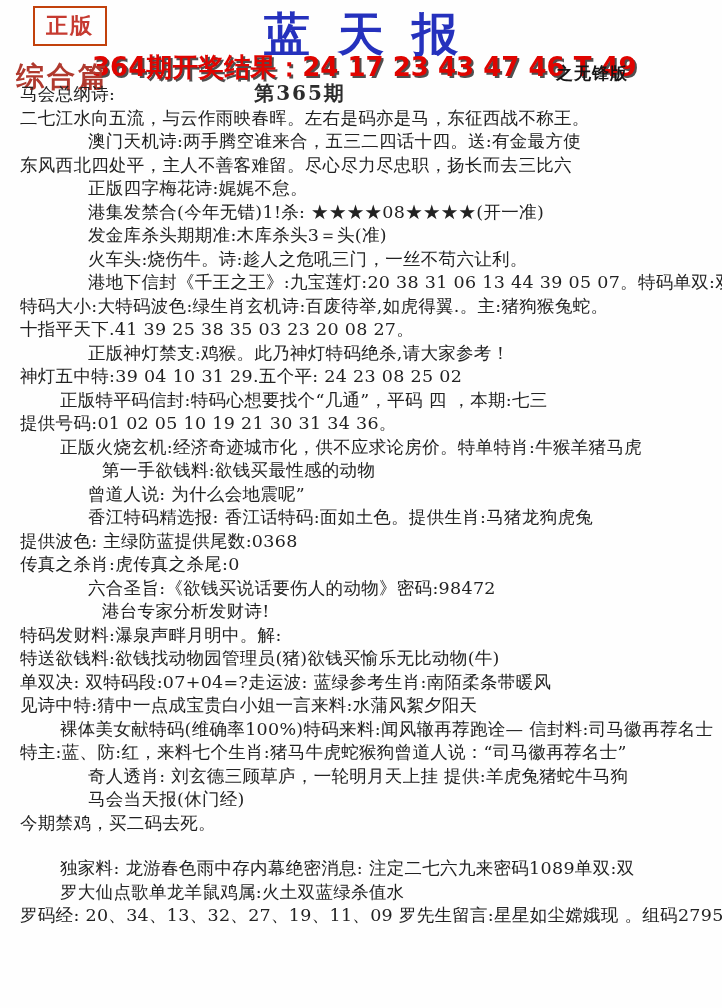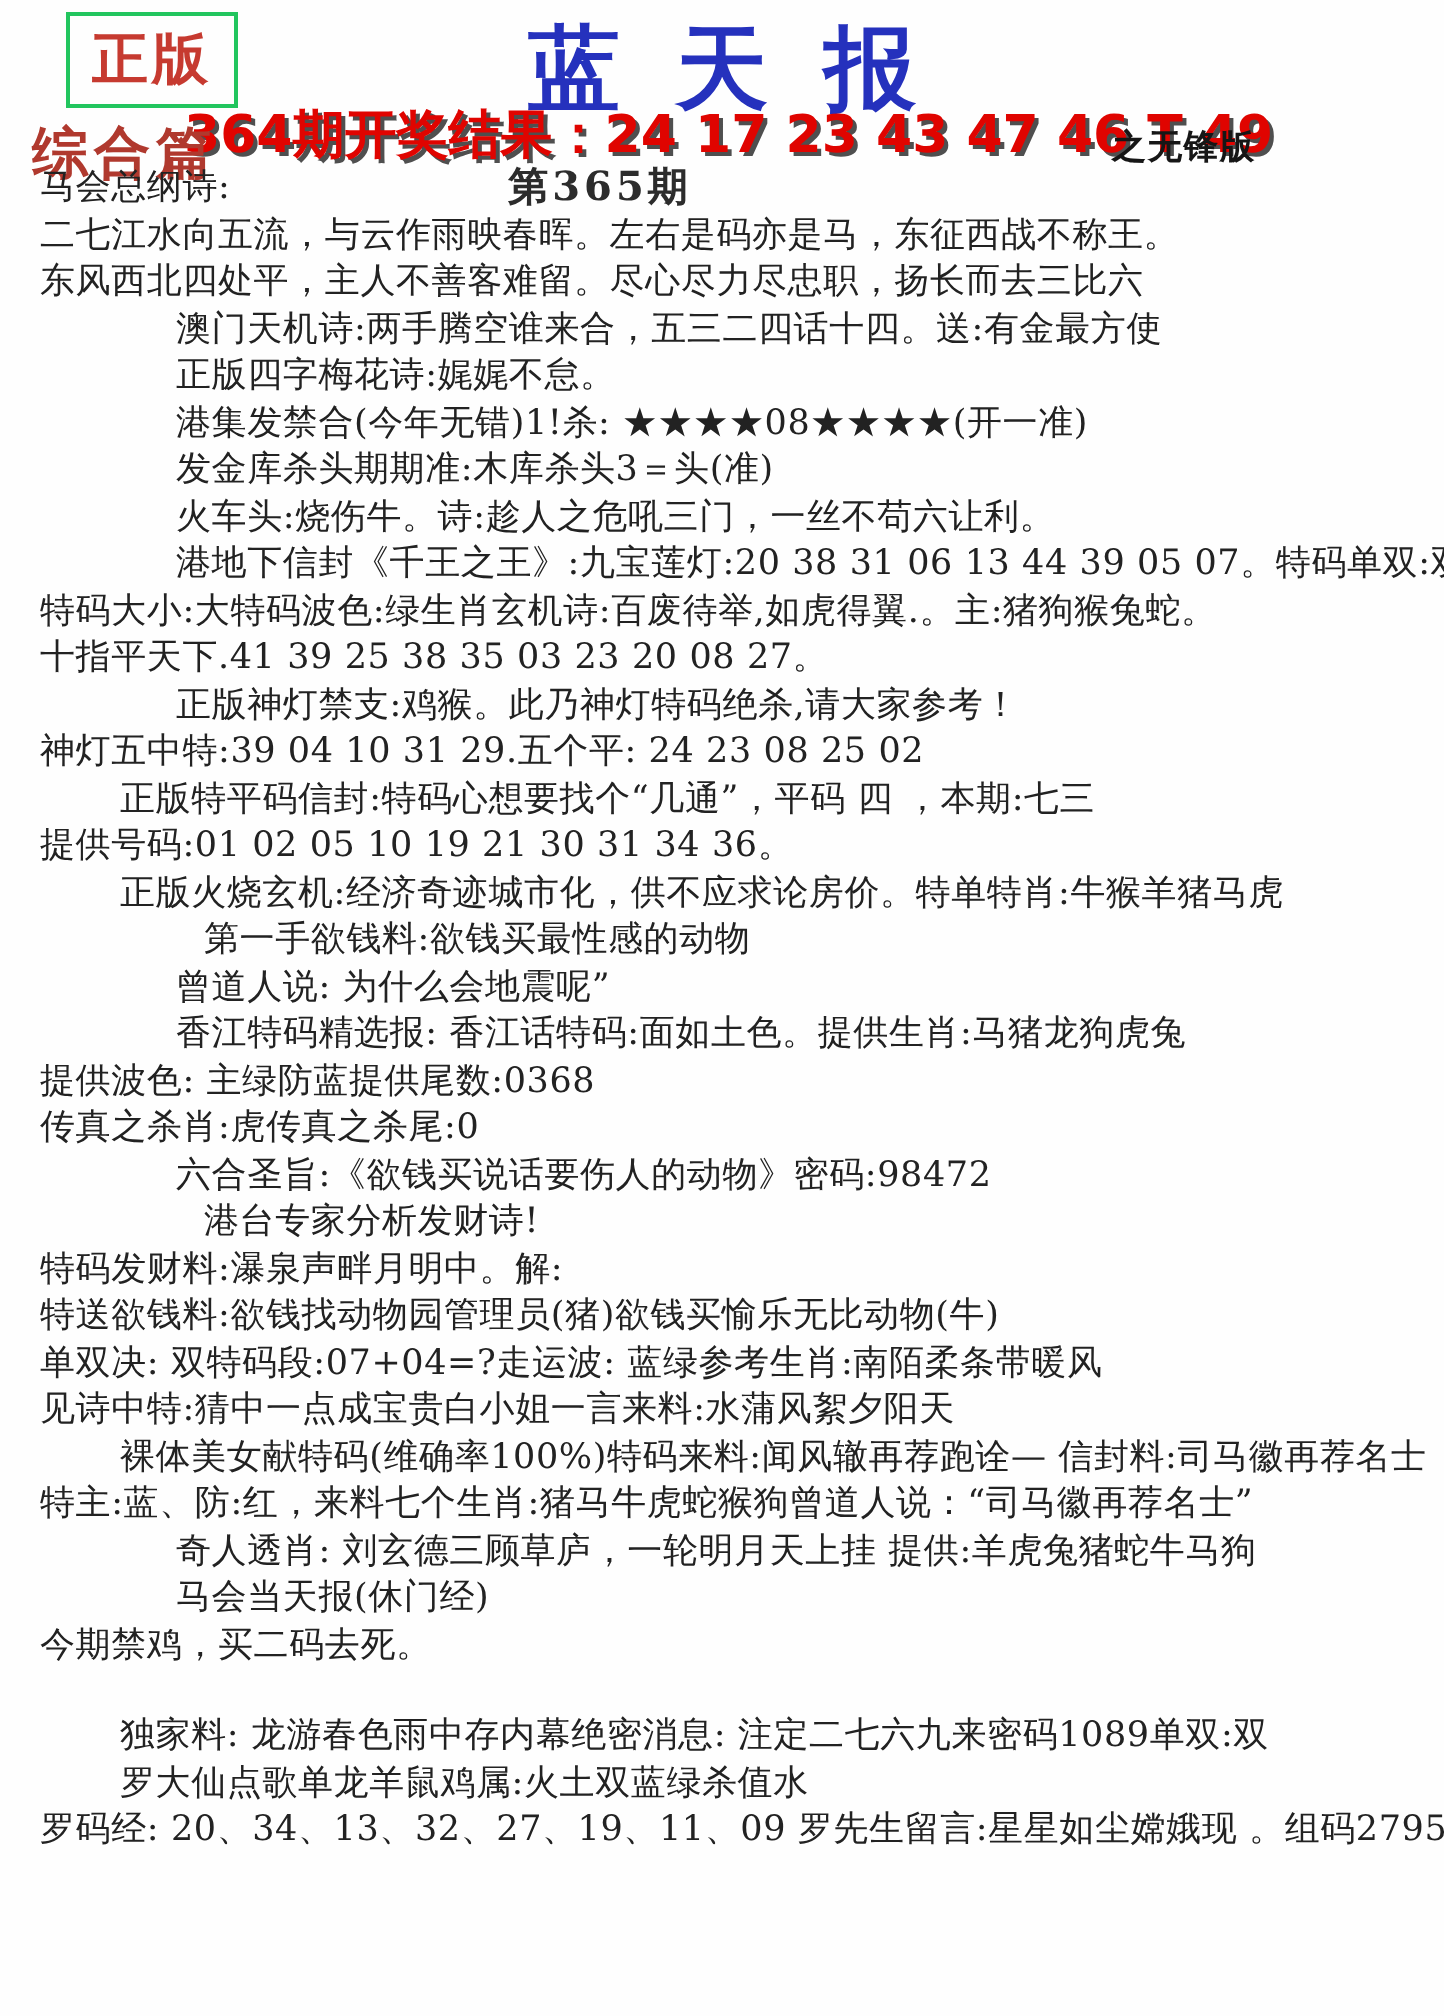--- a/index.html
+++ b/index.html
@@ -8,23 +8,23 @@
     background:#ffffff;
     font-family:"DejaVu Serif","Liberation Serif",serif;
     color:#1d1d1d;
     overflow:hidden;
   }
   .page{position:relative;width:722px;height:1008px;background:#fefefe;}
 
   
   .stamp{
     position:absolute;left:33px;top:6px;
-    border:2px solid #22c55e;color:#c63a30;
+    border:2px solid #c2410c;color:#c63a30;
     font-family:"DejaVu Sans","Liberation Sans",sans-serif;
-    font-weight:bold;font-size:28px;
+    font-weight:bold;font-size:22px;
     padding:3px 11px;letter-spacing:2px;
   }
   .title{
     position:absolute;left:0;top:4px;width:722px;
     text-align:center;
     color:#2531bd;font-weight:bold;font-size:46px;
     letter-spacing:28px;text-indent:28px;
     font-family:"DejaVu Serif","Liberation Serif",serif;
   }
   .result-banner{
@@ -76,22 +76,22 @@
   <div class="stamp">正版</div>
   <div class="title">蓝天报</div>
   <div class="result-banner">364期开奖结果：24 17 23 43 47 46 T 49</div>
   <div class="edition">之无锋版</div>
   <div class="section">综合篇</div>
   <div class="issue">第365期</div>
 
   <div class="body-text">
     <div class="line i0">马会总纲诗:</div>
     <div class="line i0">二七江水向五流，与云作雨映春晖。左右是码亦是马，东征西战不称王。</div>
+    <div class="line i2">澳门天机诗:两手腾空谁来合，五三二四话十四。送:有金最方使</div>
     <div class="line i0">东风西北四处平，主人不善客难留。尽心尽力尽忠职，扬长而去三比六</div>
-    <div class="line i2">澳门天机诗:两手腾空谁来合，五三二四话十四。送:有金最方使</div>
     <div class="line i2">正版四字梅花诗:娓娓不怠。</div>
     <div class="line i2">港集发禁合(今年无错)1!杀: ★★★★08★★★★(开一准)</div>
     <div class="line i2">发金库杀头期期准:木库杀头3＝头(准)</div>
     <div class="line i2">火车头:烧伤牛。诗:趁人之危吼三门，一丝不苟六让利。</div>
     <div class="line i2">港地下信封《千王之王》:九宝莲灯:20 38 31 06 13 44 39 05 07。特码单双:双</div>
     <div class="line i0">特码大小:大特码波色:绿生肖玄机诗:百废待举,如虎得翼.。主:猪狗猴兔蛇。</div>
     <div class="line i0">十指平天下.41 39 25 38 35 03 23 20 08 27。</div>
     <div class="line i2">正版神灯禁支:鸡猴。此乃神灯特码绝杀,请大家参考！</div>
     <div class="line i0">神灯五中特:39 04 10 31 29.五个平: 24 23 08 25 02</div>
     <div class="line i1">正版特平码信封:特码心想要找个“几通”，平码 四 ，本期:七三</div>

